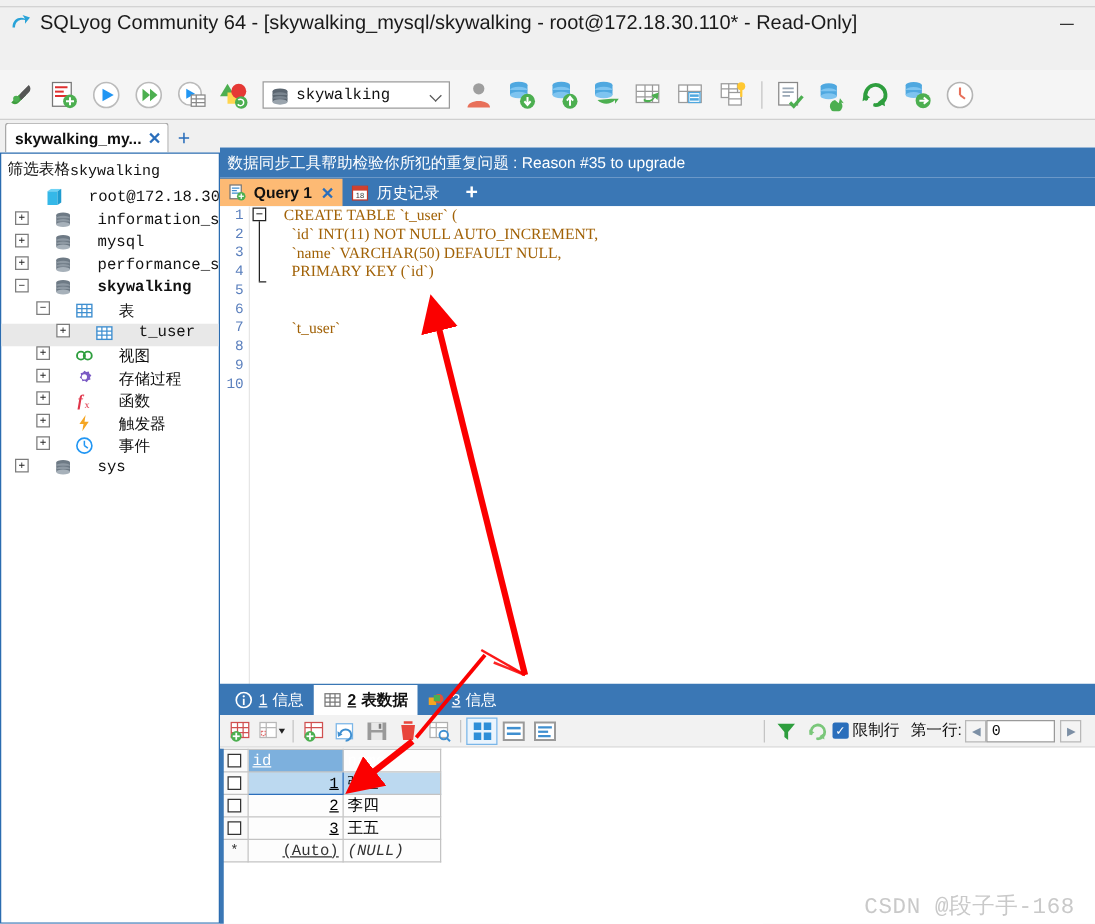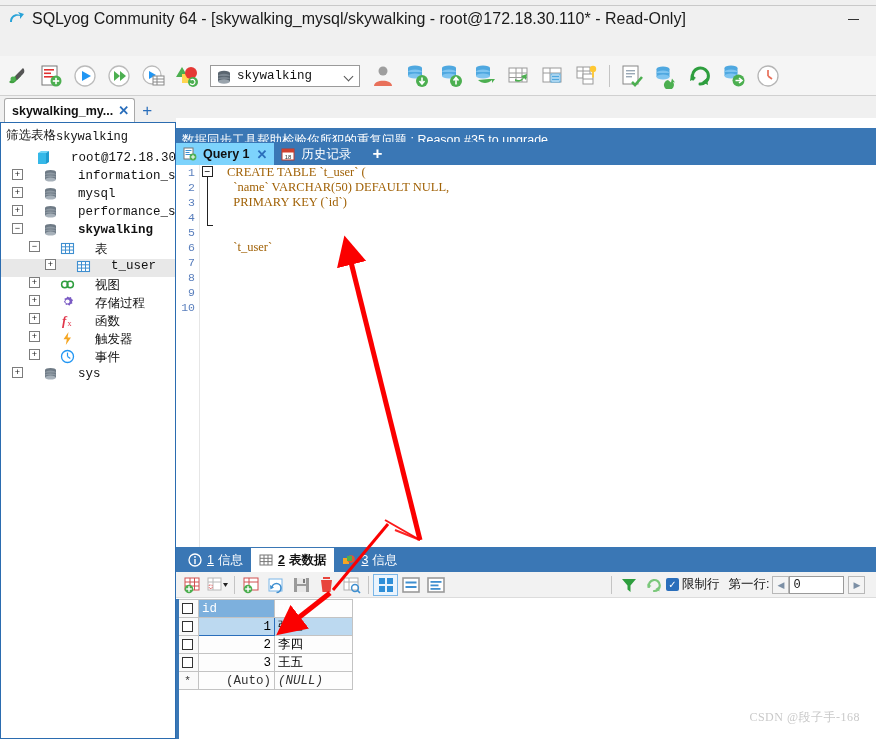--- a/index.html
+++ b/index.html
@@ -117,33 +117,33 @@
   .expander.blank { border: none; background: transparent; }
   .tlabel { font-family: "Liberation Mono", monospace; font-size: 12.5px; }
   .tlabel.cn { font-family: "Liberation Sans", sans-serif; font-size: 12.5px; }
   .tlabel.bold { font-weight: bold; }
   .ico { width: 15px; height: 15px; flex: none; display:inline-block; }
 
   
   .right { position: absolute; top: 118px; left: 176px; width: 700px; height: 621px; background:#fff; }
 
   .promo {
-    position: absolute; top: 10px; left: 0; width: 700px; height: 24px;
+    position: absolute; top: 0; left: 0; width: 700px; height: 24px;
     background: #3a77b5; color: #ffffff; font-size: 12.5px;
     display: flex; align-items: center; padding-left: 6px;
   }
   .qtabs {
     position: absolute; top: 24px; left: 0; width: 700px; height: 23px;
     background: #3a77b5; display: flex; align-items: flex-end;
   }
   .qtab {
     height: 22px; display: flex; align-items: center; gap: 5px; padding: 0 7px;
     font-size: 12.5px; color: #ffffff;
   }
-  .qtab.active { background: #7dd3fc; color: #111; font-weight: bold; justify-content: center; }
+  .qtab.active { background: #fdba74; color: #111; font-weight: bold; justify-content: center; }
   .qtab .xclose { color: #2a6ebb; font-weight: bold; font-size: 13px; margin-left: 2px; }
   .qtab-plus { color: #ffffff; font-size: 17px; font-weight: bold; margin-left: 14px; margin-bottom: 1px; }
 
   .editor {
     position: absolute; top: 47px; left: 0; width: 700px; height: 388px;
     background: #ffffff; border-bottom: 1px solid #c8c8c8; overflow: hidden;
   }
   .gutter {
     position: absolute; top: 0; left: 0; width: 24px; height: 388px;
     background: #ffffff; border-right: 1px solid #e6e6e6;
@@ -211,35 +211,35 @@
     border: 1px solid #c3c3c3; height: 18px; padding: 0 3px;
     font-family: "Liberation Mono", monospace; font-size: 12.5px; font-weight: normal;
   }
   .cb-cell { width: 22px; text-align: center; background: #fafafa; padding: 0; }
   .cb {
     width: 11px; height: 11px; border: 1.4px solid #333; background: #fff;
     display: inline-block; vertical-align: middle;
   }
   .hdr { background: #9dc3e6; color: #ffffff; text-align: left; }
   .hdr.id { background: #7db0dd; }
-  .cell-id { width: 76px; text-align: right; background: #fdfdfd; }
+  .cell-id { width: 76px; text-align: right; background: #fdfdfd; text-decoration: underline; }
   .cell-name { width: 78px; text-align: left; background: #fdfdfd; font-family: "Liberation Sans", sans-serif; }
   .row-sel .cell-id { background: #bcd9f0; border: 1px solid #2a6ebb; }
   .row-sel .cell-name { background: #bcd9f0; }
   .auto-row td { color: #333; font-style: normal; }
   .auto-row .cell-name { font-style: italic; font-family: "Liberation Mono", monospace; }
   .auto-row .cb-cell { font-family: "Liberation Mono", monospace; font-size: 11px; }
 
   .left-rail { position: absolute; top: 481px; left: 0; width: 3px; height: 258px; background: #3a77b5; }
 
   
   .watermark {
-    position: absolute; right: 16px; bottom: 13px;
-    font-size: 12px; color: #c9c9c9; letter-spacing: 0.5px;
-    font-family: Liberation Serif, serif;
+    position: absolute; right: 16px; bottom: 3px;
+    font-size: 18px; color: #c9c9c9; letter-spacing: 0.5px;
+    font-family: Liberation Mono, monospace;
   }
 
   
   .arrows { position: absolute; top: 0; left: 0; width: 876px; height: 739px; pointer-events: none; }
 </style>
 </head>
 <body>
 
 <div id="app">
 
@@ -702,20 +702,21 @@
       </div>
 
       <div class="fold-col">
         <div class="fold-box">−</div>
         <div class="fold-line"></div>
         <div class="fold-foot"></div>
       </div>
 
       <div class="codearea">
         <div class="cline">CREATE TABLE `t_user` (</div>
+        <div class="cline">  `id` INT(11) NOT NULL AUTO_INCREMENT,</div>
         <div class="cline">  `name` VARCHAR(50) DEFAULT NULL,</div>
         <div class="cline">  PRIMARY KEY (`id`)</div>
         <div class="cline"></div>
         <div class="cline"></div>
         <div class="cline">  `t_user`</div>
         <div class="cline"></div>
         <div class="cline"></div>
       </div>
     </div>
 

